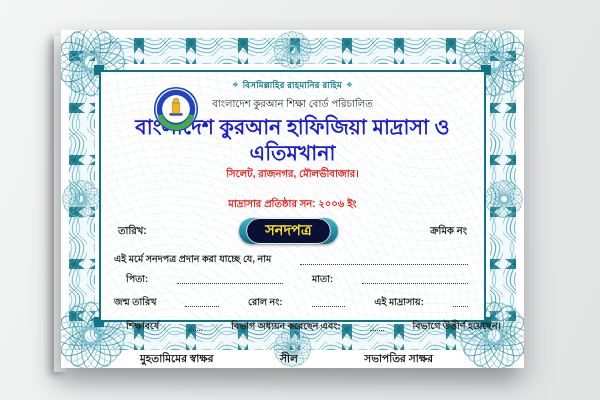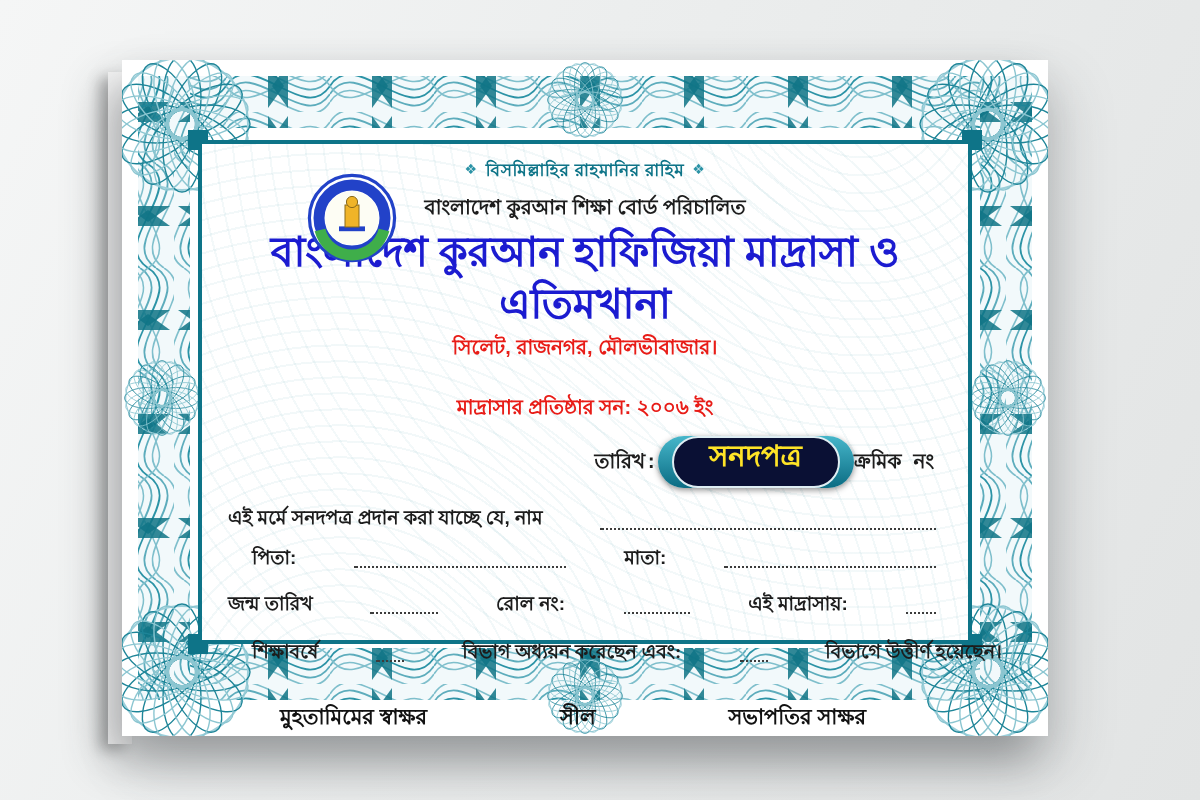--- a/index.html
+++ b/index.html
@@ -26,30 +26,30 @@
       repeating-radial-gradient(circle at 18% 115%, rgba(23,130,148,.055) 0 1px, transparent 1px 8px),
       repeating-radial-gradient(circle at 86% -12%, rgba(23,130,148,.05) 0 1px, transparent 1px 9px),
       #ffffff;
     padding:4px 13px 0 13px;box-sizing:border-box;
     text-align:center;
   }
   .bismillah{
     margin-top:3px;font-size:8.5px;color:#0e7488;font-weight:bold;letter-spacing:.3px;
   }
   .orn{color:#2b93a6;font-size:7px;margin:0 4px;vertical-align:1px;}
-  .board-line{margin-top:3px;font-size:10px;font-weight:bold;color:#1c1c1c;}
+  .board-line{margin-top:3px;font-size:10px;font-weight:normal;color:#1c1c1c;}
   .title{
     margin:1px 0 0 0;font-size:20.5px;line-height:1.25;font-weight:bold;color:#1b1bd0;
   }
   .addr{margin-top:1px;font-size:10px;font-weight:bold;color:#e81c17;}
   .estd{margin-top:13px;font-size:10px;font-weight:bold;color:#e81c17;}
   .logo{position:absolute;left:52px;top:14px;width:46px;height:46px;}
   .meta-row{
-    margin-top:2px;display:flex;align-items:center;justify-content:flex-end;
-    padding:0 4px;height:32px;font-family:Liberation Mono, monospace;
+    margin-top:2px;display:flex;align-items:center;justify-content:space-between;
+    padding:0 4px;height:32px;
   }
   .meta-label{font-size:10px;font-weight:bold;color:#1c1c1c;}
   .seal-wrap{
     display:inline-flex;background:linear-gradient(180deg,#46b6ca,#0b6c83);
     border-radius:16px;padding:0 7px;box-shadow:0 1px 3px rgba(0,0,0,.45);
   }
   .seal-text{
     display:inline-block;background:#0a1034;border:1.5px solid #dfeef3;border-radius:13px;
     padding:3px 18px 4px;color:#ffe427;font-weight:bold;font-size:14.5px;line-height:1.15;
   }

